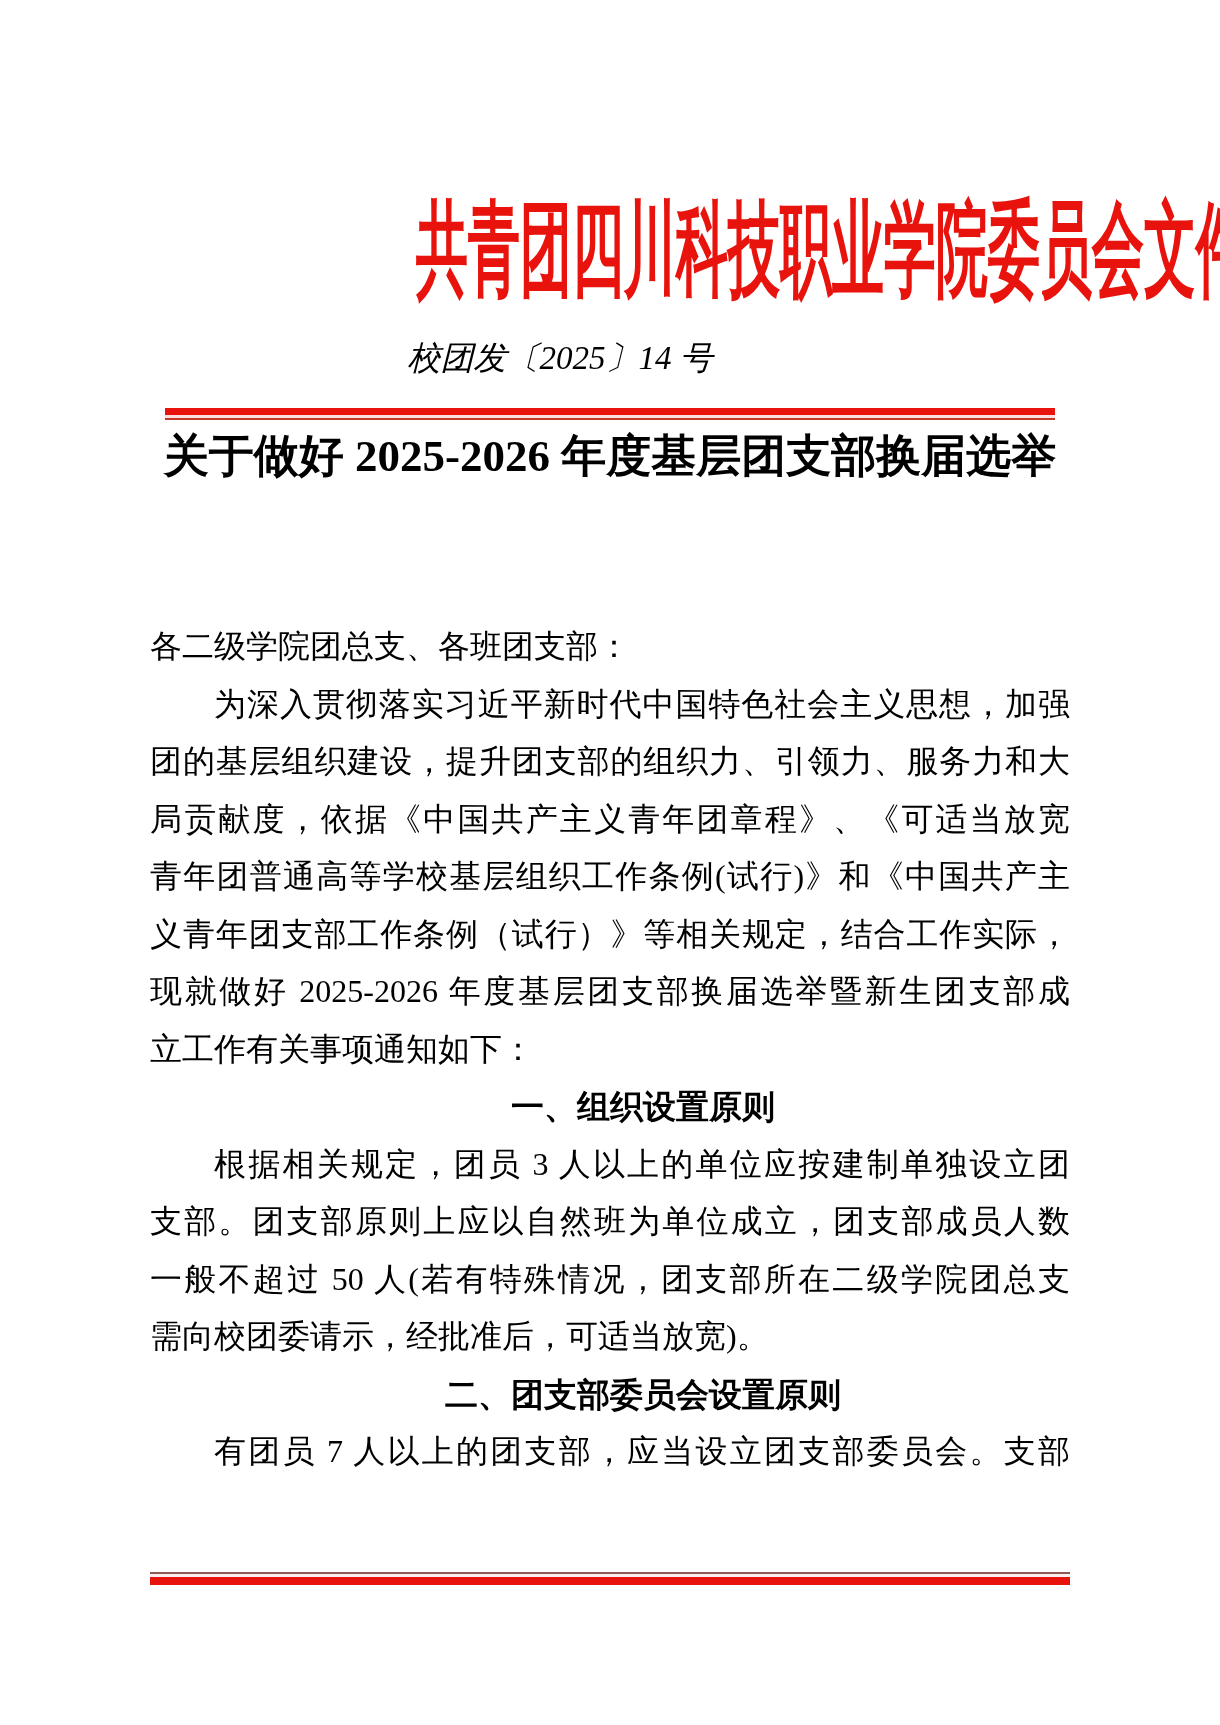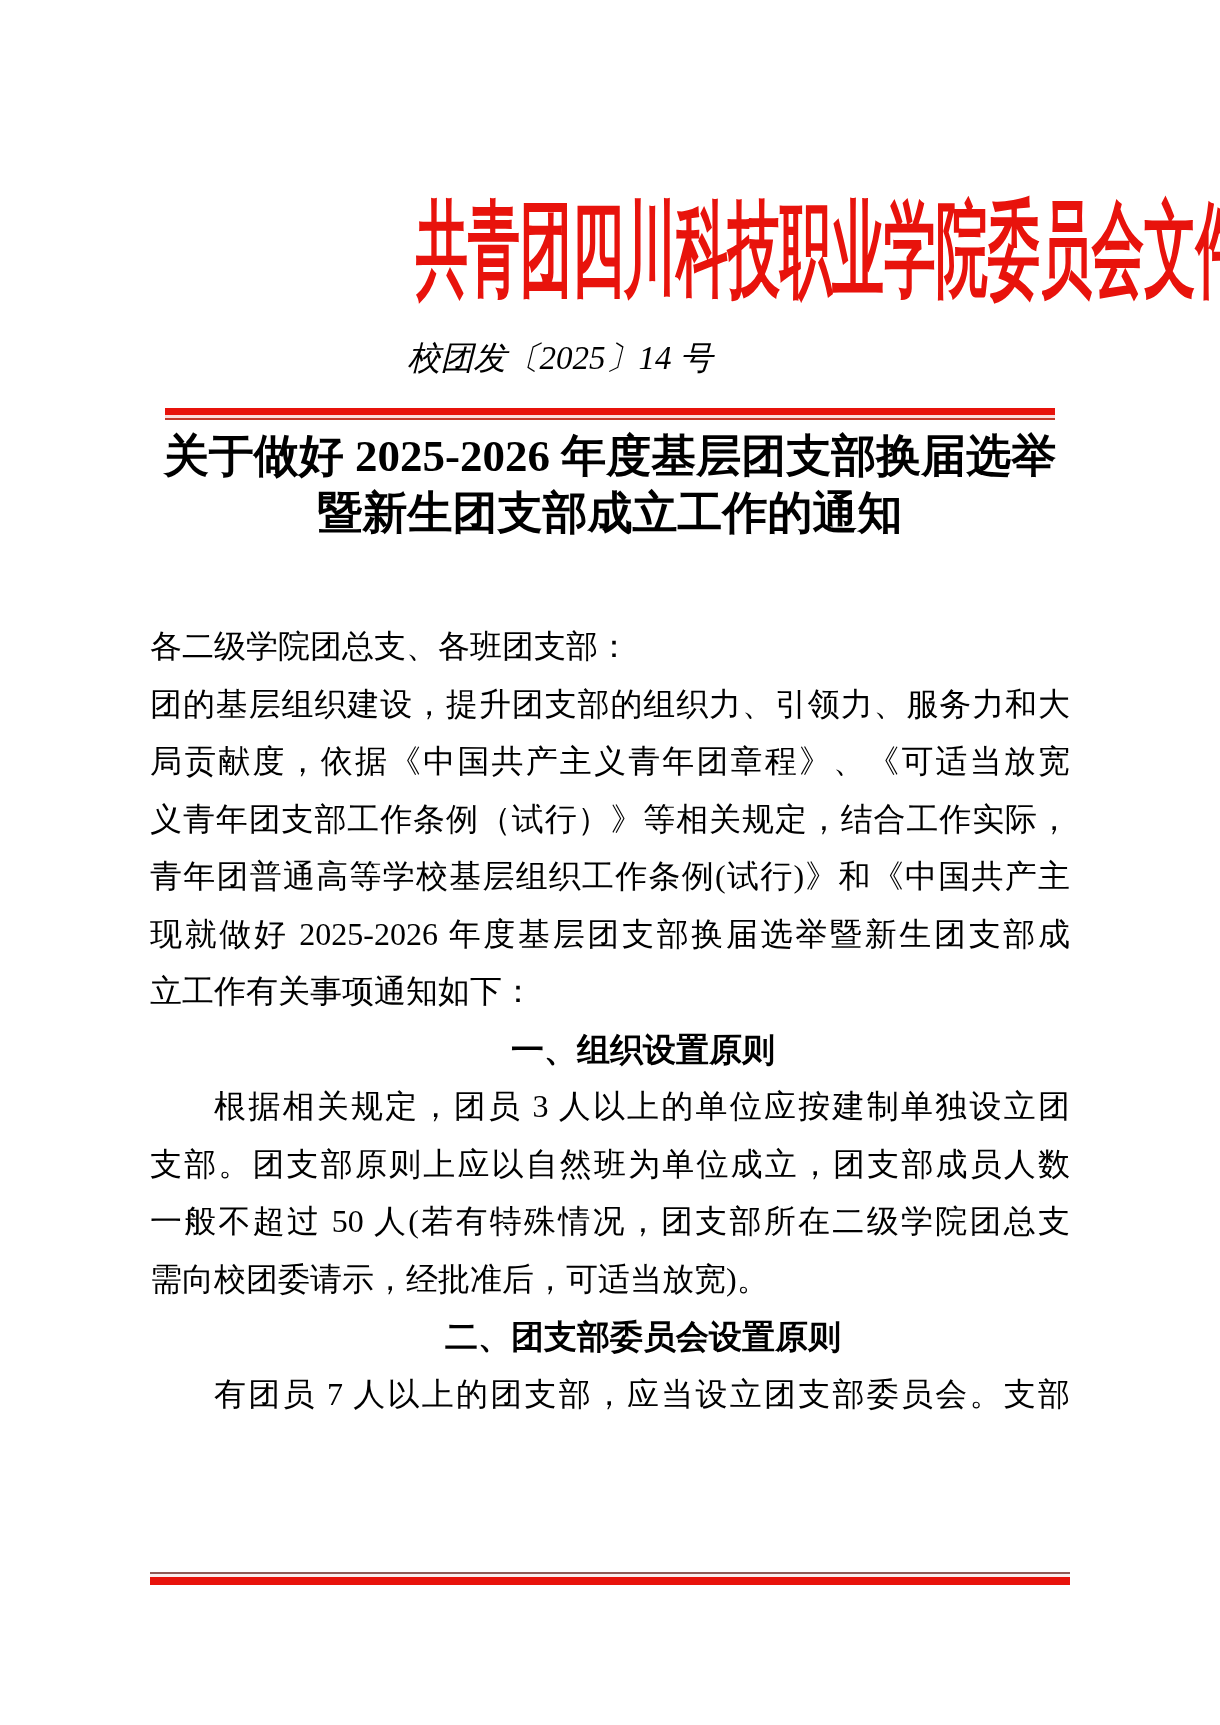--- a/index.html
+++ b/index.html
@@ -79,29 +79,29 @@
   <div class="doc-number">校团发〔2025〕14 号</div>
 
   <div class="rule-top">
     <div class="bar"></div>
     <div class="gap"></div>
     <div class="thin"></div>
   </div>
 
   <div class="doc-title">
     <div>关于做好 2025-2026 年度基层团支部换届选举</div>
-    <div>暨新生团支部成立工作的通知</div>
   </div>
 
   <div class="body-text">
       <div class="line l-left">各二级学院团总支、各班团支部：</div>
+      <div class="line l-indent-justify">为深入贯彻落实习近平新时代中国特色社会主义思想，加强</div>
       <div class="line l-justify">团的基层组织建设，提升团支部的组织力、引领力、服务力和大</div>
       <div class="line l-justify">局贡献度，依据《中国共产主义青年团章程》、《可适当放宽</div>
+      <div class="line l-justify">青年团普通高等学校基层组织工作条例(试行)》和《中国共产主</div>
       <div class="line l-justify">义青年团支部工作条例（试行）》等相关规定，结合工作实际，</div>
-      <div class="line l-justify">青年团普通高等学校基层组织工作条例(试行)》和《中国共产主</div>
       <div class="line l-justify">现就做好 2025-2026 年度基层团支部换届选举暨新生团支部成</div>
       <div class="line l-left">立工作有关事项通知如下：</div>
       <div class="line l-heading">一、组织设置原则</div>
       <div class="line l-indent-justify">根据相关规定，团员 3 人以上的单位应按建制单独设立团</div>
       <div class="line l-justify">支部。团支部原则上应以自然班为单位成立，团支部成员人数</div>
       <div class="line l-justify">一般不超过 50 人(若有特殊情况，团支部所在二级学院团总支</div>
       <div class="line l-left">需向校团委请示，经批准后，可适当放宽)。</div>
       <div class="line l-heading">二、团支部委员会设置原则</div>
       <div class="line l-indent-justify">有团员 7 人以上的团支部，应当设立团支部委员会。支部</div>
     </div>

